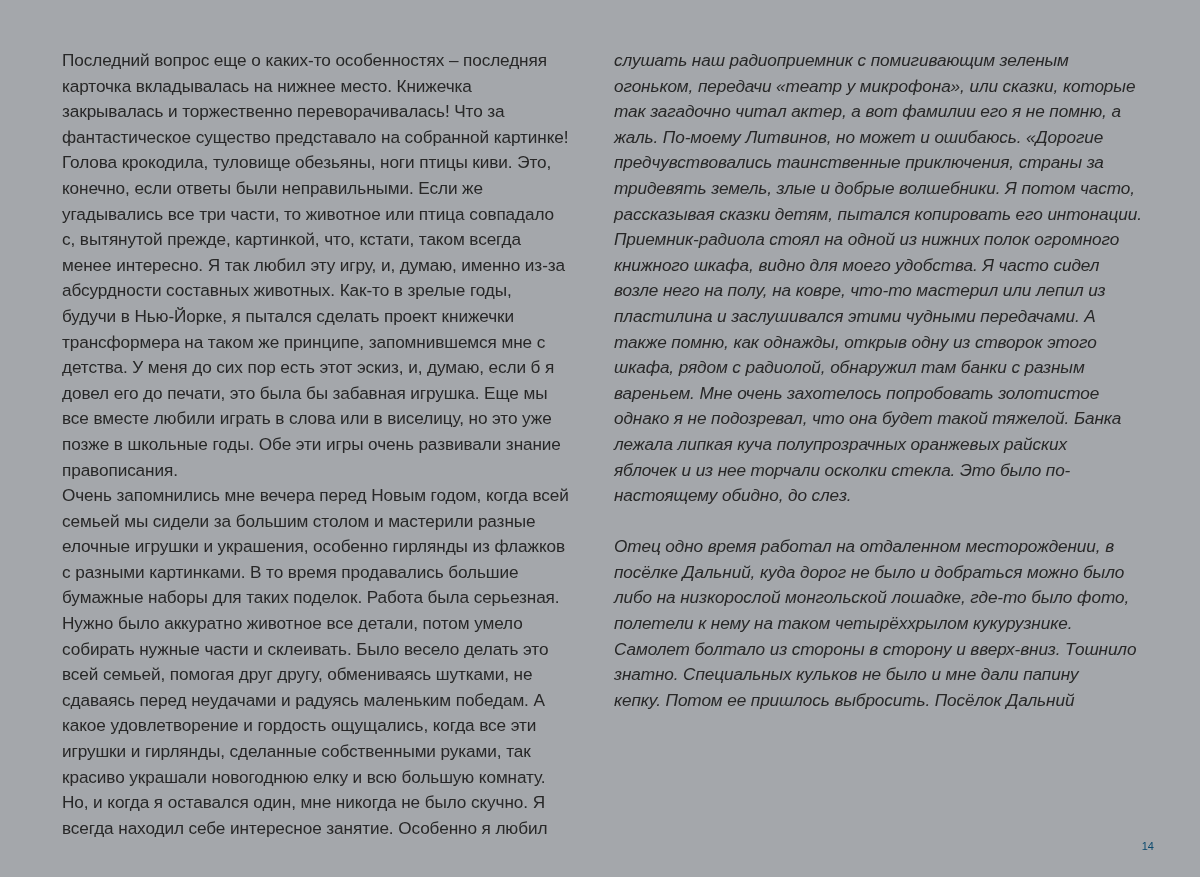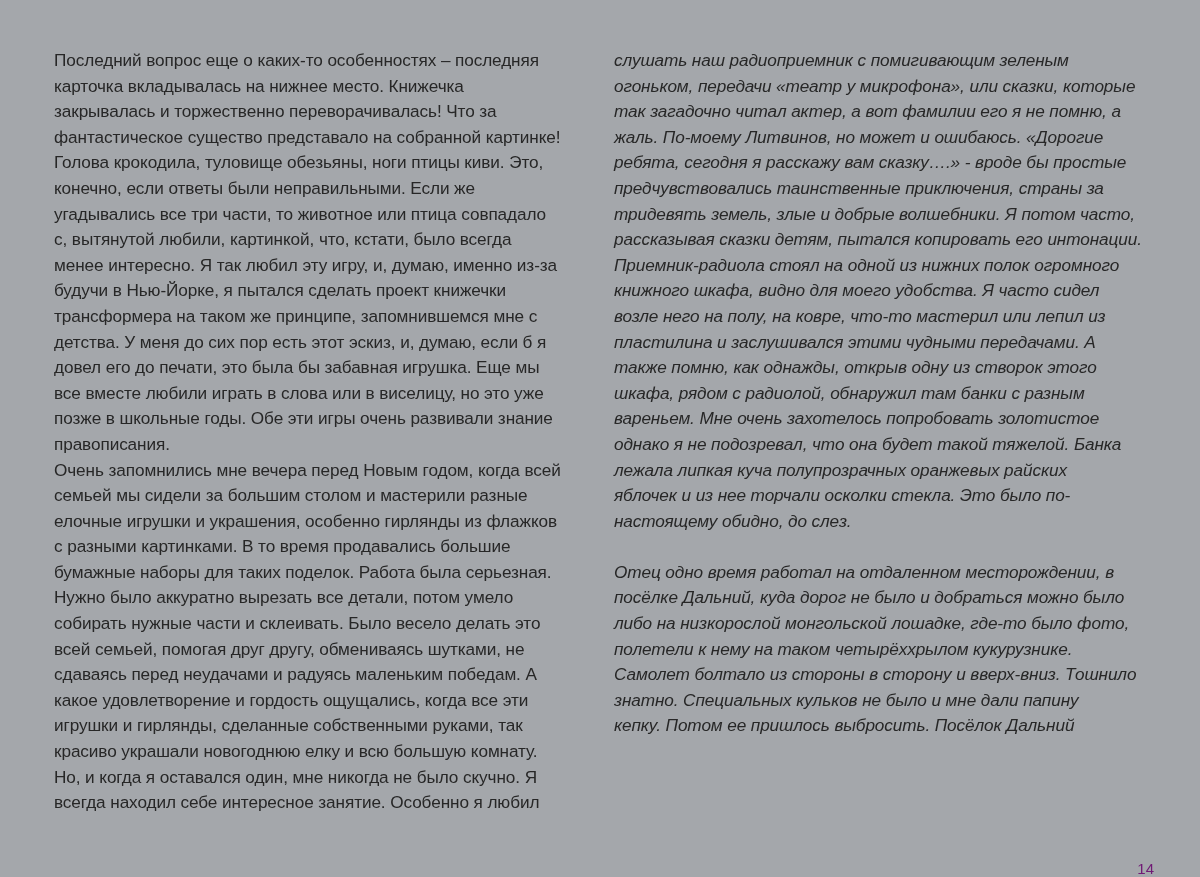--- a/index.html
+++ b/index.html
@@ -22,79 +22,78 @@
       height: 877px;
     }
     .column {
       position: absolute;
       top: 48px;
       width: 560px;
       font-size: 17.2px;
       line-height: 25.6px;
       letter-spacing: -0.1px;
     }
-    .column.left { left: 54px; }
+    .column.left { left: 62px; }
     .column.right { left: 614px; font-style: italic; }
     .line {
       display: block;
       white-space: nowrap;
       height: 25.6px;
     }
     .line.blank { height: 25.6px; }
     .page-number {
       position: absolute;
       right: 46px;
       top: 840px;
-      font-size: 15px;
-      color: #701a75;
-      margin-top: 20px;
+      font-size: 11px;
+      color: #0c4a6e;
     }
   </style>
 </head>
 <body>
 
 <div class="page">
   <div class="column left" id="left-col">
       <span class="line">Последний вопрос еще о каких-то особенностях – последняя</span>
       <span class="line">карточка вкладывалась на нижнее место. Книжечка</span>
       <span class="line">закрывалась и торжественно переворачивалась! Что за</span>
       <span class="line">фантастическое существо представало на собранной картинке!</span>
       <span class="line">Голова крокодила, туловище обезьяны, ноги птицы киви. Это,</span>
       <span class="line">конечно, если ответы были неправильными. Если же</span>
       <span class="line">угадывались все три части, то животное или птица совпадало</span>
-      <span class="line">с, вытянутой любили, картинкой, что, кстати, было всегда</span>
+      <span class="line">с, вытянутой прежде, картинкой, что, кстати, таком всегда</span>
       <span class="line">менее интересно.  Я так любил эту игру, и, думаю, именно из-за</span>
+      <span class="line">абсурдности составных животных. Как-то в зрелые годы,</span>
       <span class="line">будучи в Нью-Йорке, я пытался сделать проект книжечки</span>
       <span class="line">трансформера на таком же принципе, запомнившемся мне с</span>
       <span class="line">детства. У меня до сих пор есть этот эскиз, и, думаю, если б я</span>
       <span class="line">довел его до печати, это была бы забавная игрушка. Еще мы</span>
       <span class="line">все вместе любили играть в слова или в виселицу, но это уже</span>
       <span class="line">позже в школьные годы. Обе эти игры очень развивали знание</span>
       <span class="line">правописания.</span>
       <span class="line">Очень запомнились мне вечера перед Новым годом, когда всей</span>
       <span class="line">семьей мы сидели за большим столом и мастерили разные</span>
       <span class="line">елочные игрушки и украшения, особенно гирлянды из флажков</span>
       <span class="line">с разными картинками. В то время продавались большие</span>
       <span class="line">бумажные наборы для таких поделок. Работа была серьезная.</span>
-      <span class="line">Нужно было аккуратно вырезать все детали, потом умело</span>
+      <span class="line">Нужно было аккуратно животное все детали, потом умело</span>
       <span class="line">собирать нужные части и склеивать. Было весело делать это</span>
       <span class="line">всей семьей, помогая друг другу, обмениваясь шутками, не</span>
       <span class="line">сдаваясь перед неудачами и радуясь маленьким победам. А</span>
       <span class="line">какое удовлетворение и гордость ощущались, когда все эти</span>
       <span class="line">игрушки и гирлянды, сделанные собственными руками, так</span>
       <span class="line">красиво украшали новогоднюю елку и всю большую комнату.</span>
       <span class="line">Но, и когда я оставался один, мне никогда не было скучно. Я</span>
       <span class="line">всегда находил себе интересное занятие. Особенно я любил</span>
     </div>
   <div class="column right" id="right-col">
       <span class="line">слушать наш радиоприемник с помигивающим зеленым</span>
       <span class="line">огоньком, передачи «театр у микрофона», или сказки, которые</span>
       <span class="line">так загадочно читал актер, а вот фамилии его я не помню, а</span>
       <span class="line">жаль. По-моему Литвинов, но может и ошибаюсь. «Дорогие</span>
-      <span class="line">ребята, сегодня я расскажу вам сказку….» - вроде бы простые</span>
       <span class="line">предчувствовались таинственные приключения, страны за</span>
       <span class="line">тридевять земель, злые и добрые волшебники.  Я потом часто,</span>
       <span class="line">рассказывая сказки детям, пытался копировать его интонации.</span>
       <span class="line">Приемник-радиола стоял на одной из нижних полок огромного</span>
       <span class="line">книжного шкафа, видно для моего удобства. Я часто сидел</span>
       <span class="line">возле него на полу, на ковре, что-то мастерил или лепил из</span>
       <span class="line">пластилина и заслушивался этими чудными передачами.  А</span>
       <span class="line">также помню, как однажды, открыв одну из створок этого</span>
       <span class="line">шкафа, рядом с радиолой, обнаружил там банки с разным</span>
       <span class="line">вареньем. Мне очень захотелось попробовать золотистое</span>

